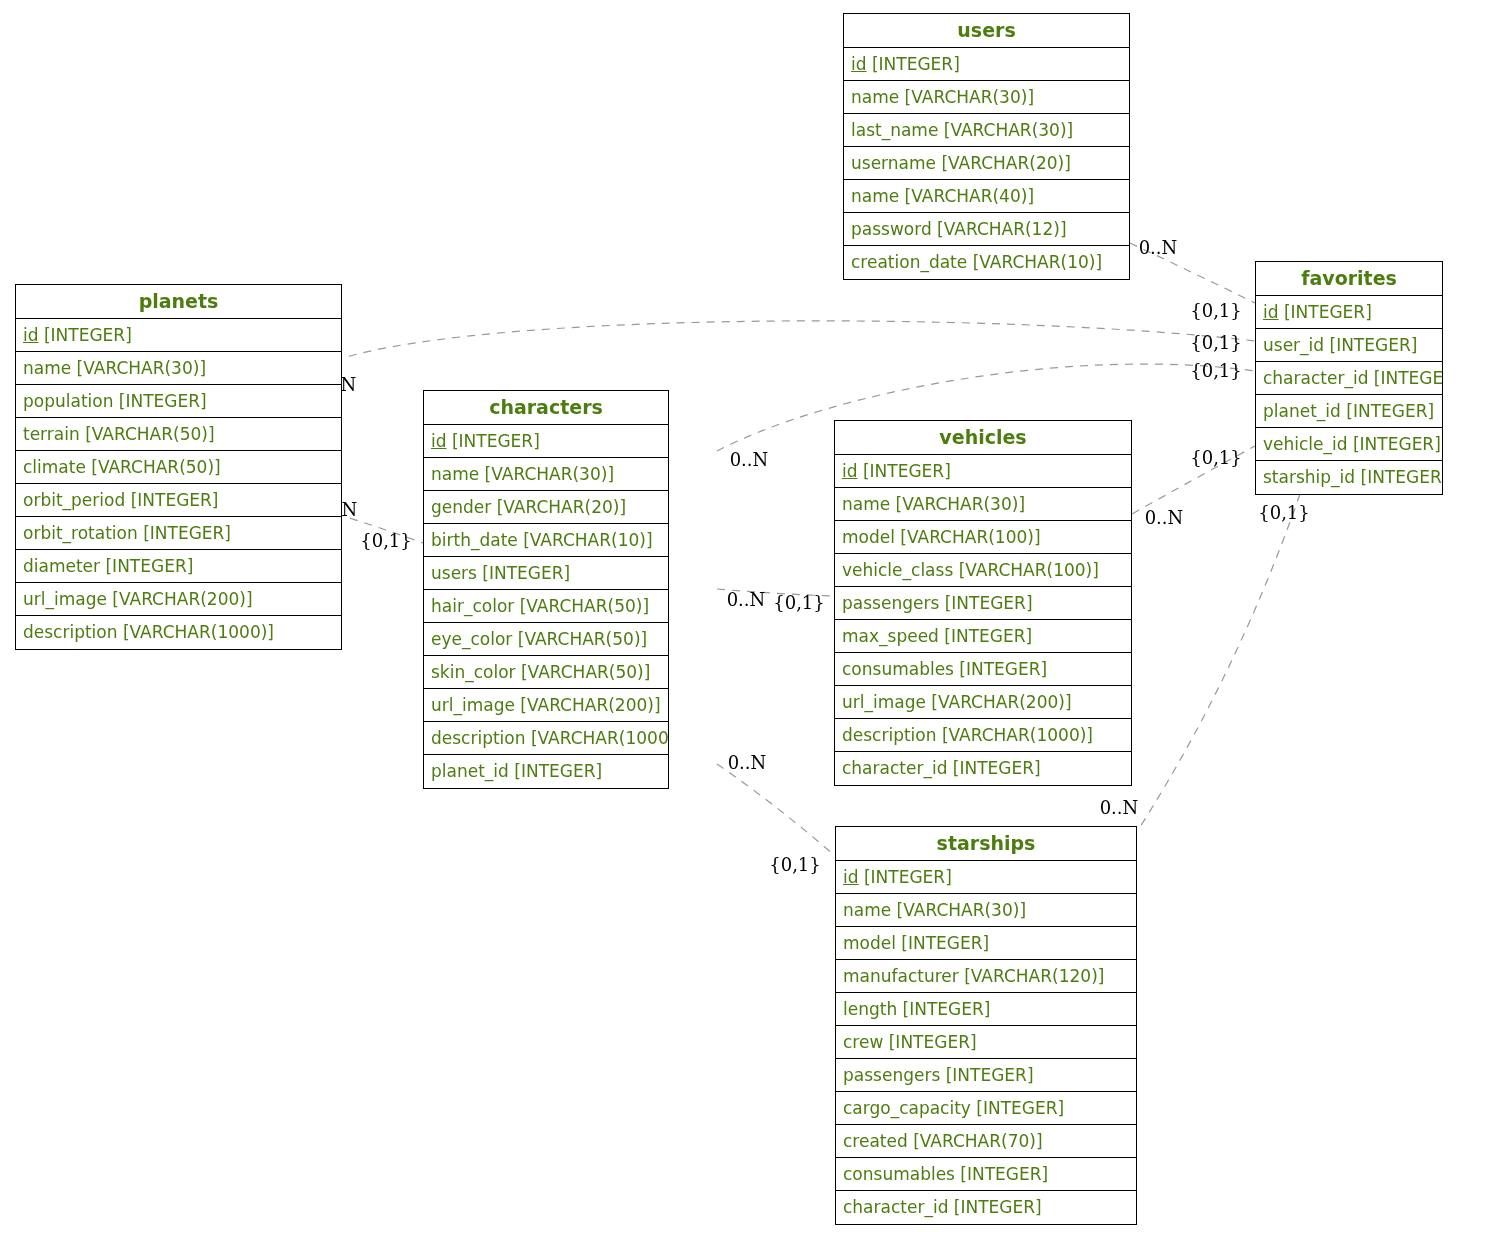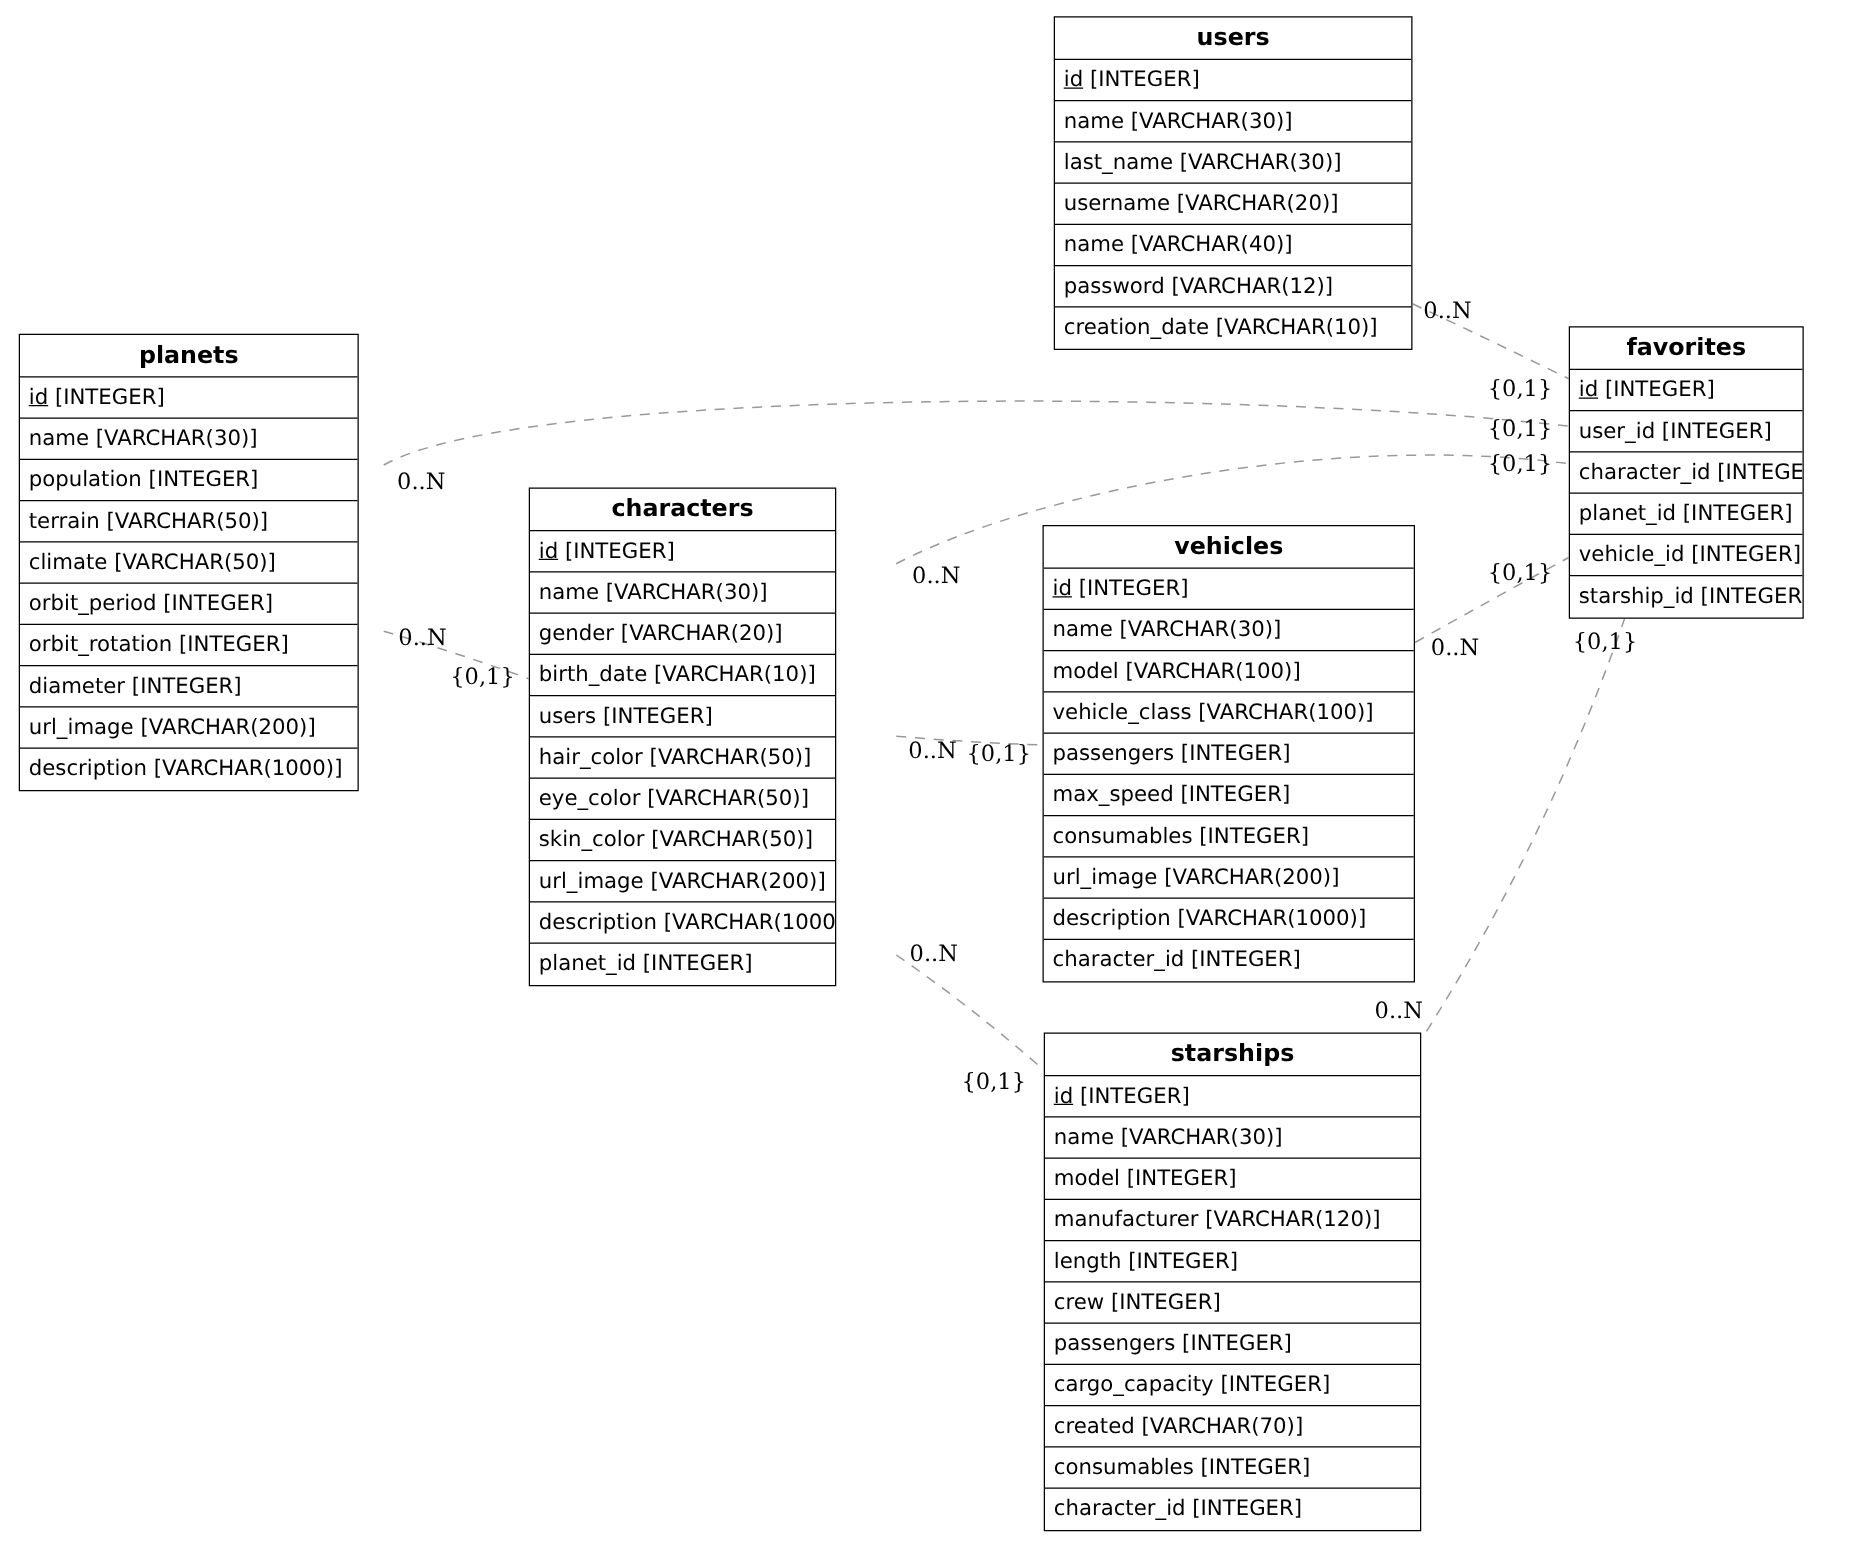--- a/index.html
+++ b/index.html
@@ -21,21 +21,21 @@
     font-family: "DejaVu Serif", "Liberation Serif", serif;
     font-size: 18px;
     fill: #000000;
     text-anchor: middle;
   }
   .table {
     position: absolute;
     background: #ffffff;
     border: 1px solid #000000;
     box-sizing: border-box;
-    color: #000000;
+    color: #4d7c0f;
   }
   .thead {
     height: 34px;
     line-height: 33px;
     border-bottom: 1px solid #000000;
     text-align: center;
     font-weight: bold;
     font-size: 19px;
     box-sizing: border-box;
   }
@@ -99,21 +99,21 @@
         <div class="row"><span class="pk">id</span><span>&nbsp;[INTEGER]</span></div>
         <div class="row"><span class="">name</span><span>&nbsp;[VARCHAR(30)]</span></div>
         <div class="row"><span class="">last_name</span><span>&nbsp;[VARCHAR(30)]</span></div>
         <div class="row"><span class="">username</span><span>&nbsp;[VARCHAR(20)]</span></div>
         <div class="row"><span class="">name</span><span>&nbsp;[VARCHAR(40)]</span></div>
         <div class="row"><span class="">password</span><span>&nbsp;[VARCHAR(12)]</span></div>
         <div class="row"><span class="">creation_date</span><span>&nbsp;[VARCHAR(10)]</span></div>
       </div>
   </div>
 
-  <div class="table" style="left:15px; top:267px; width:272px;">
+  <div class="table" style="left:15px; top:284px; width:327px;">
     <div class="thead">planets</div>
     <div class="tbody">
         <div class="row"><span class="pk">id</span><span>&nbsp;[INTEGER]</span></div>
         <div class="row"><span class="">name</span><span>&nbsp;[VARCHAR(30)]</span></div>
         <div class="row"><span class="">population</span><span>&nbsp;[INTEGER]</span></div>
         <div class="row"><span class="">terrain</span><span>&nbsp;[VARCHAR(50)]</span></div>
         <div class="row"><span class="">climate</span><span>&nbsp;[VARCHAR(50)]</span></div>
         <div class="row"><span class="">orbit_period</span><span>&nbsp;[INTEGER]</span></div>
         <div class="row"><span class="">orbit_rotation</span><span>&nbsp;[INTEGER]</span></div>
         <div class="row"><span class="">diameter</span><span>&nbsp;[INTEGER]</span></div>

